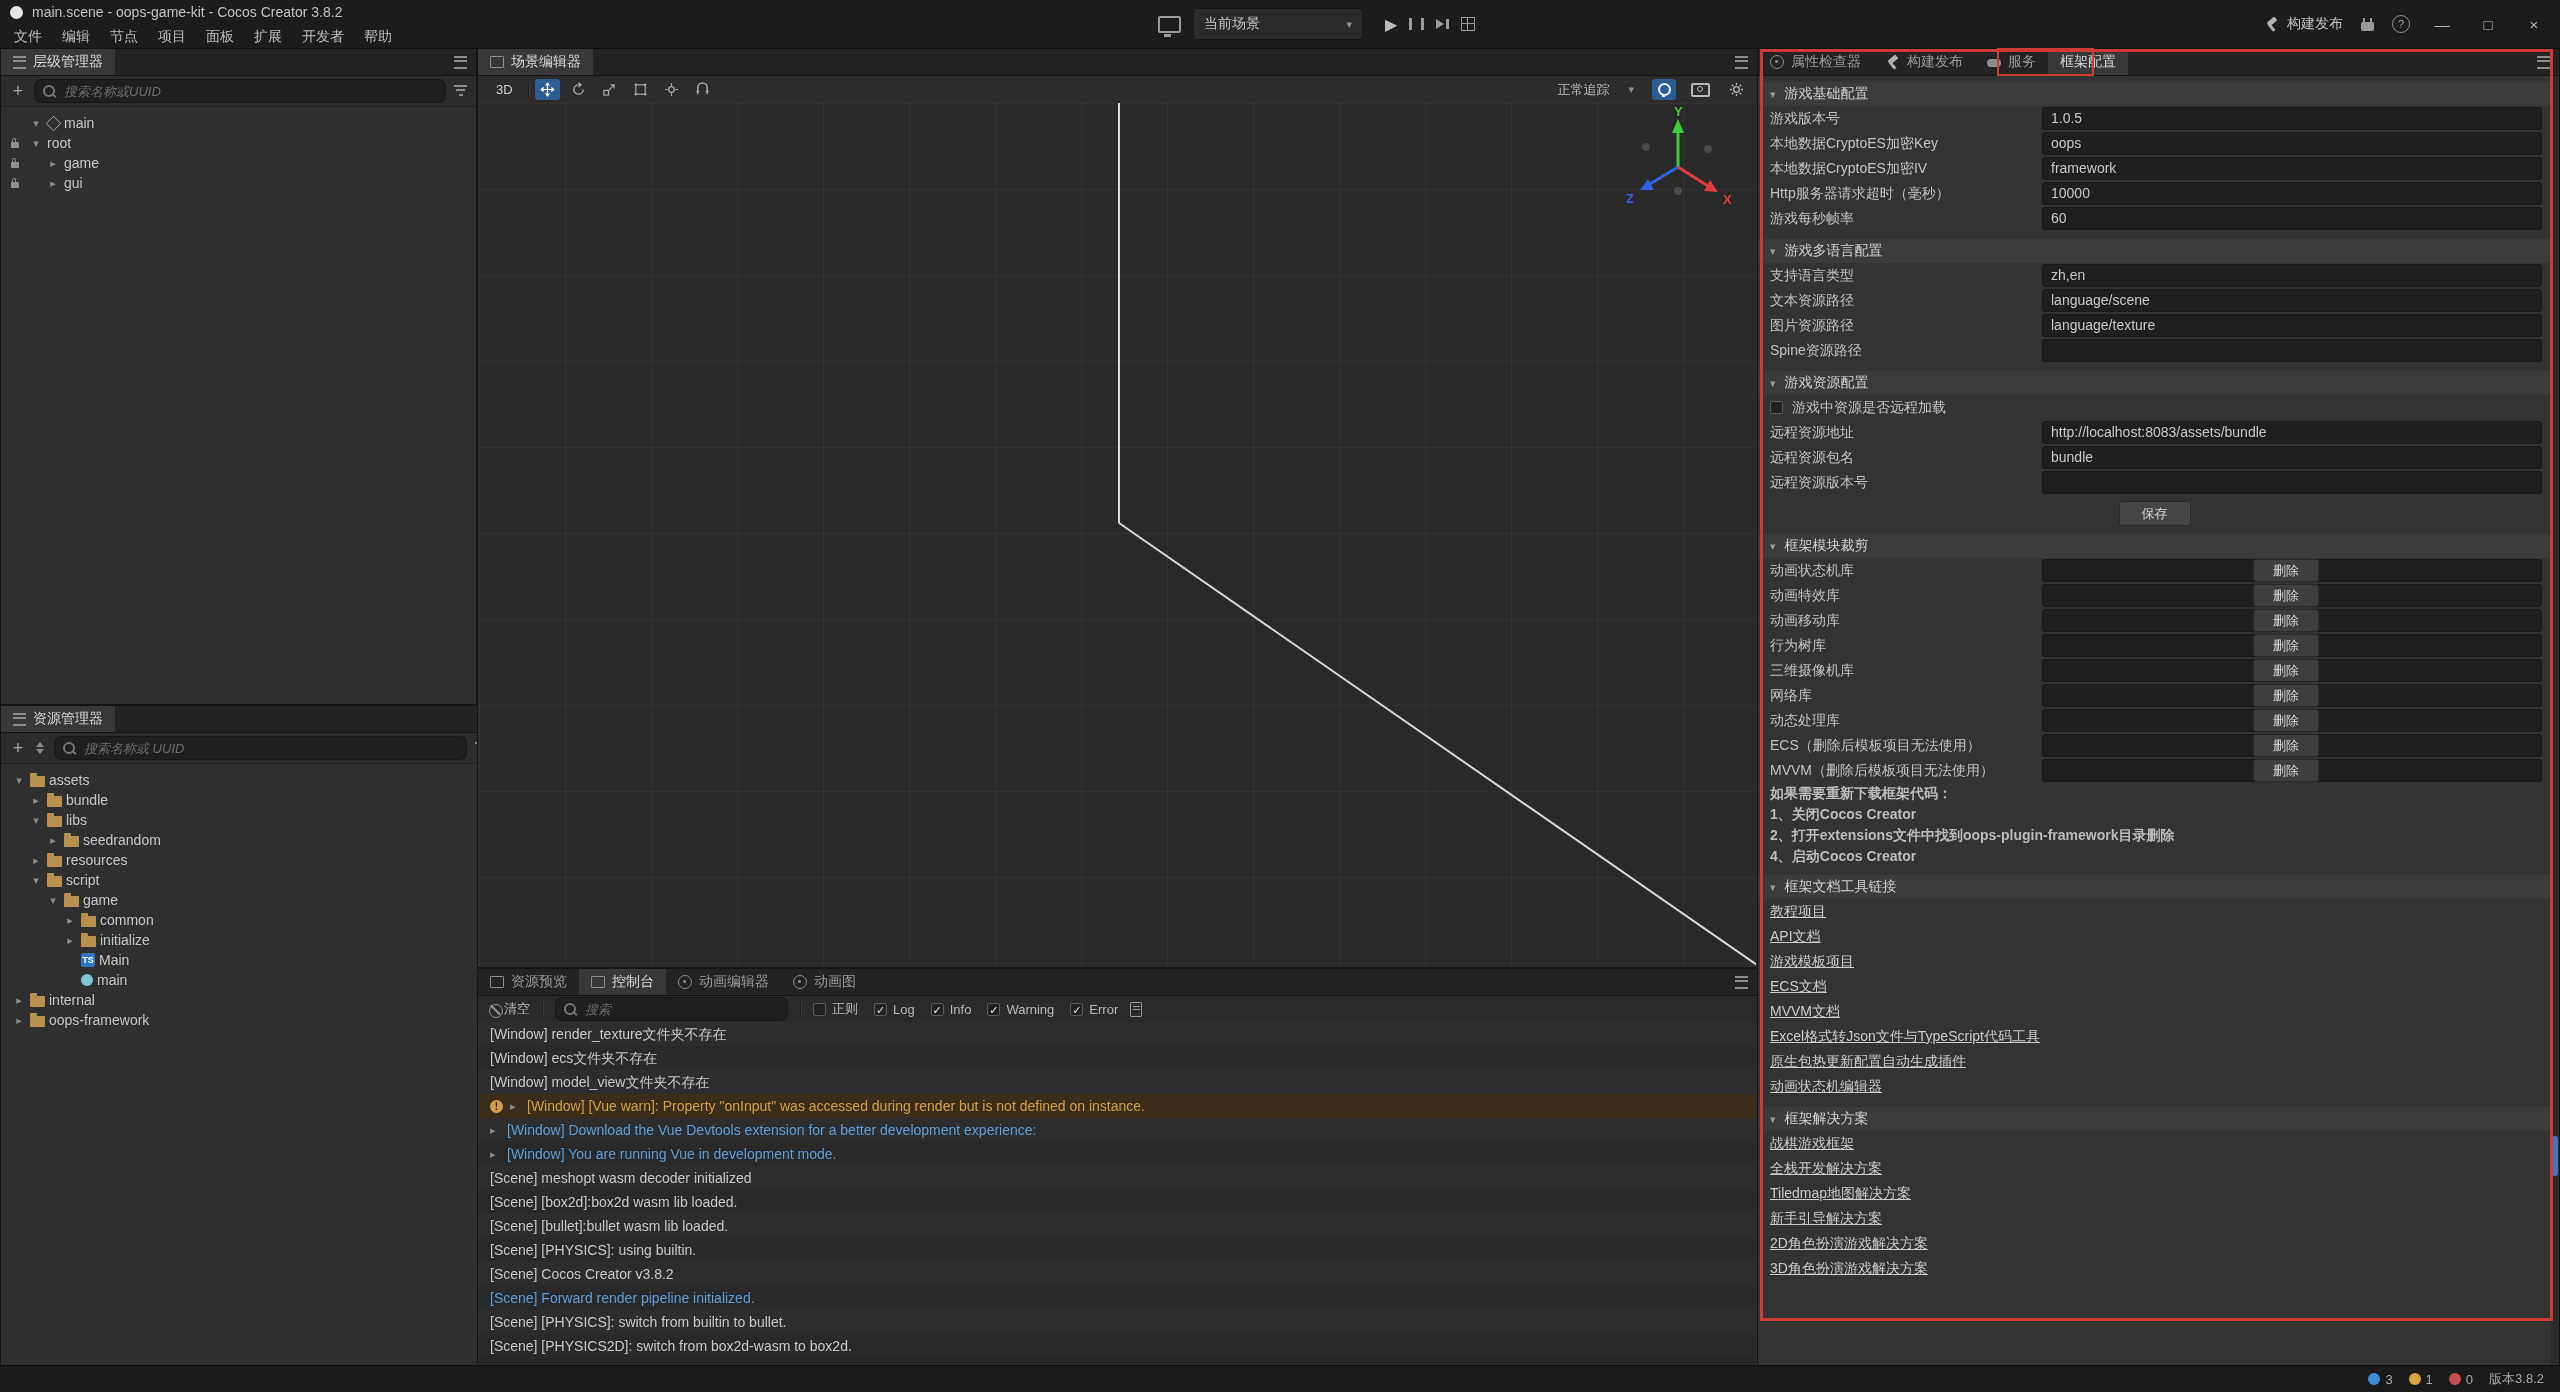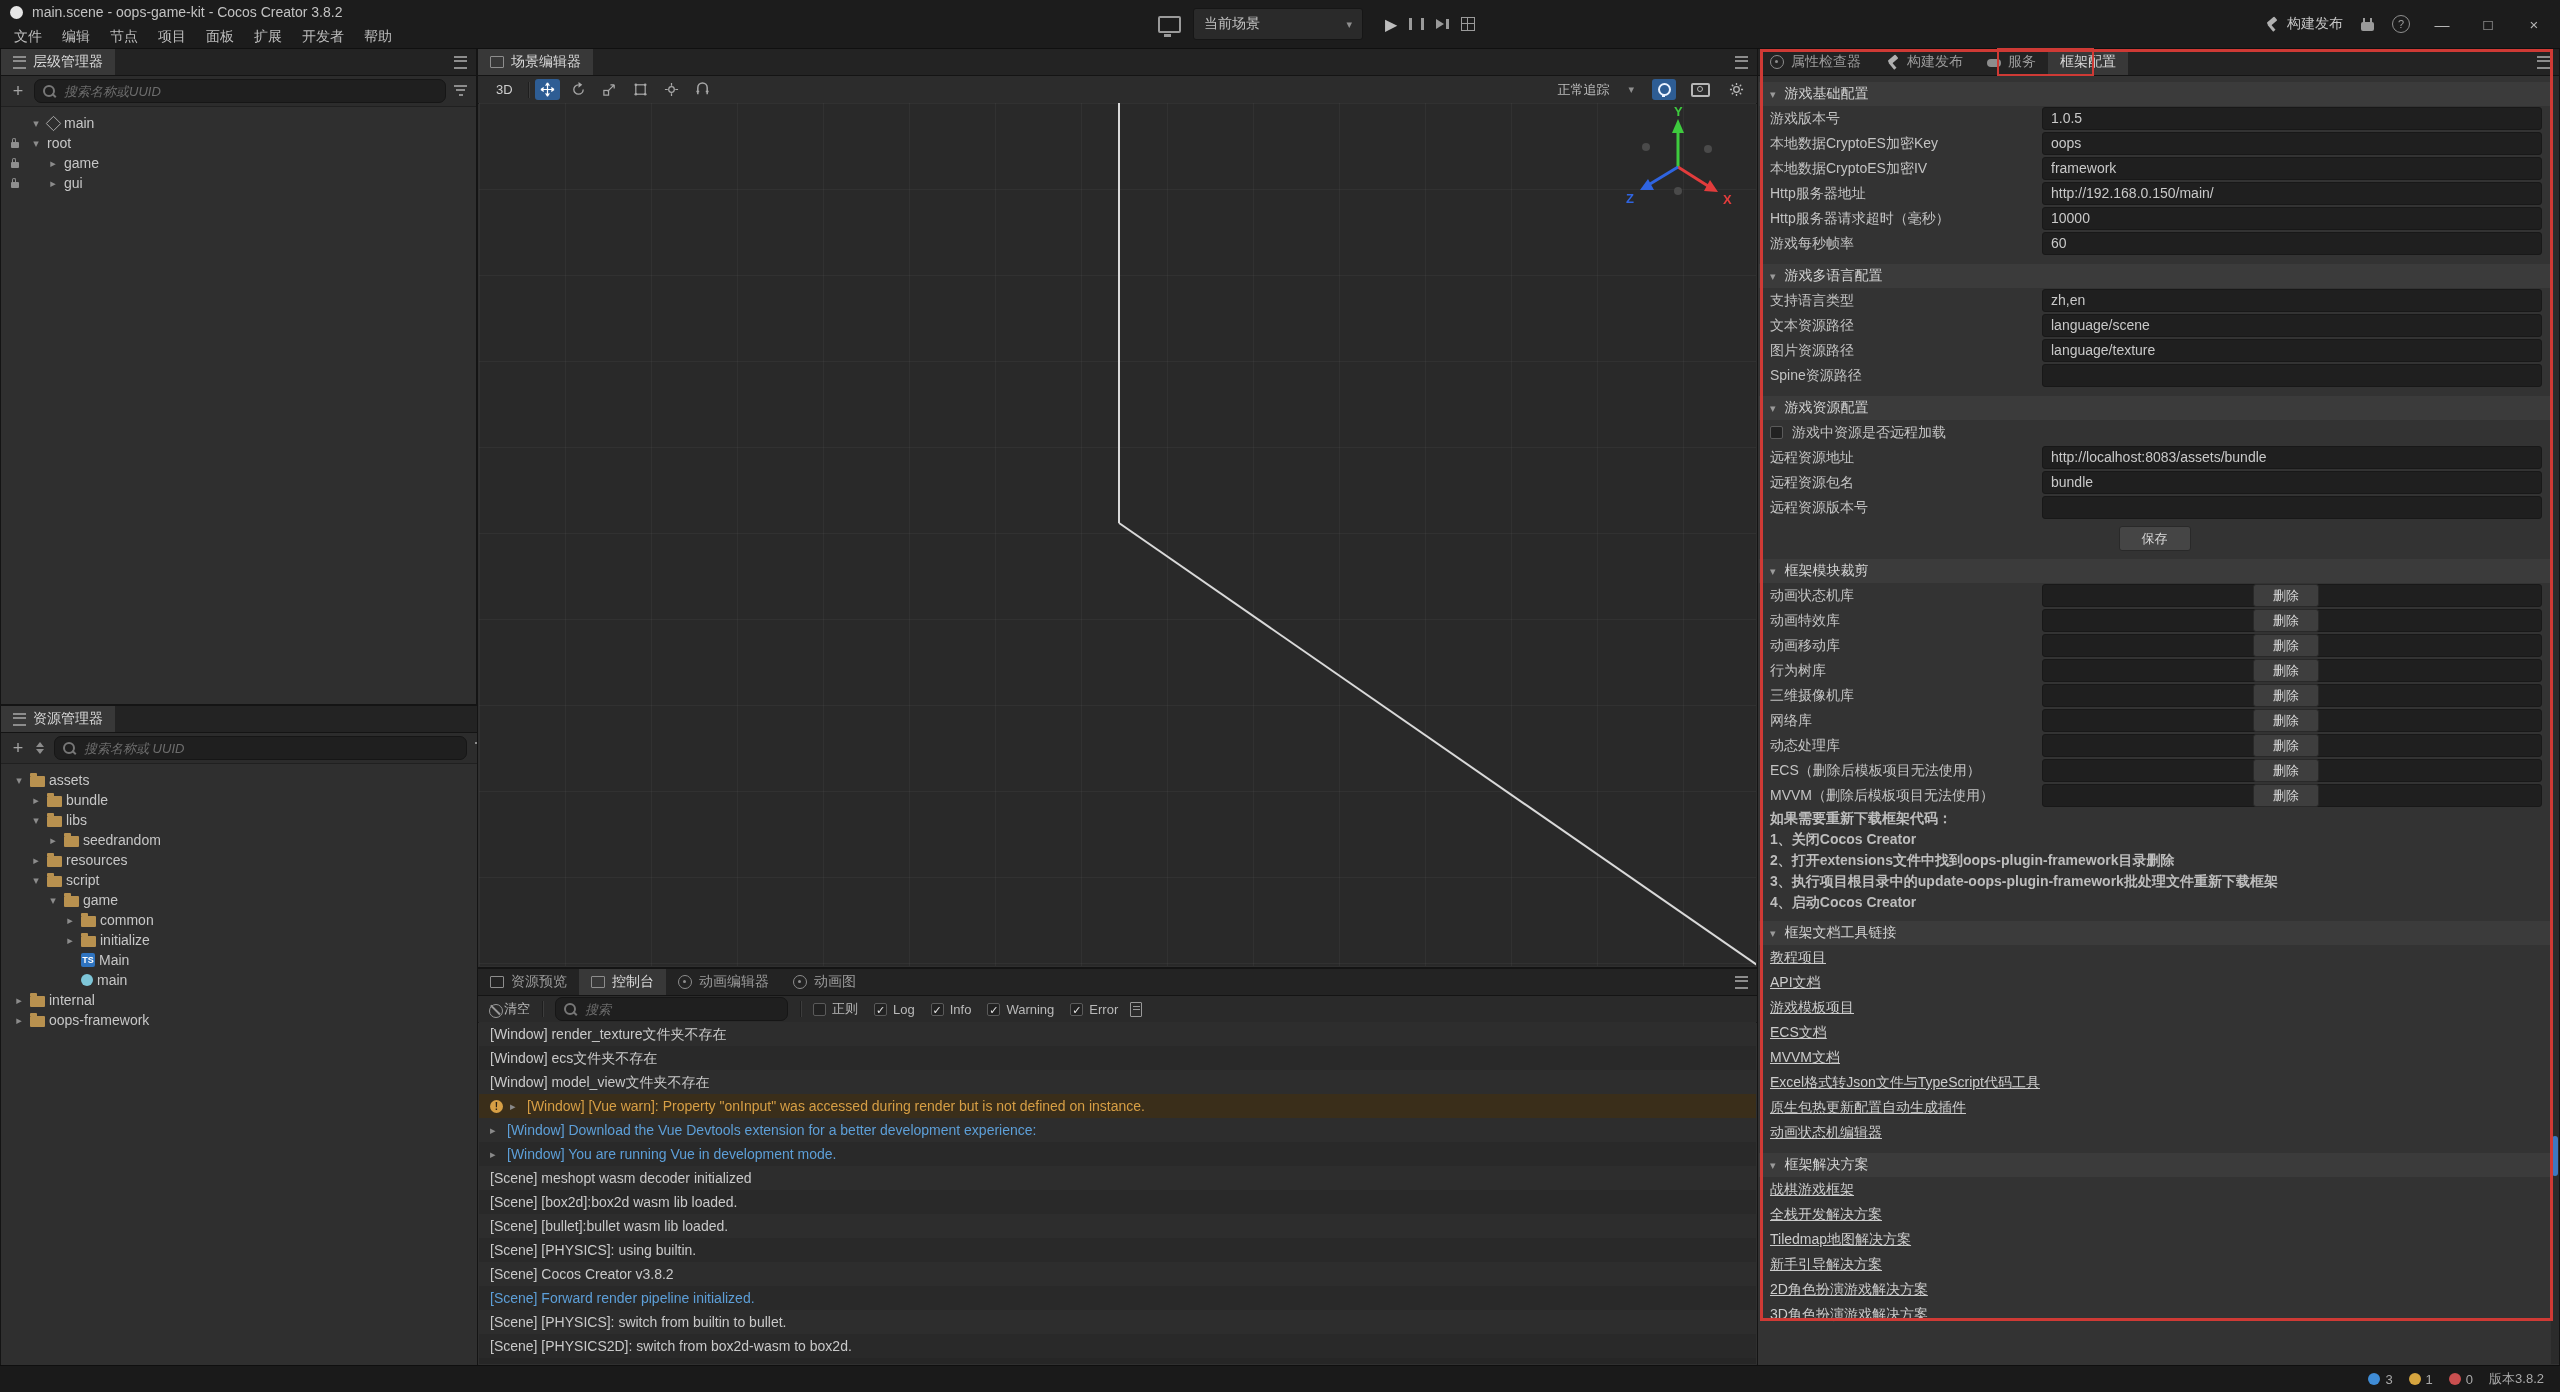--- a/index.html
+++ b/index.html
@@ -568,24 +568,20 @@
         </div>
         <div class="prop-row">
           <div class="prop-label">本地数据CryptoES加密Key</div>
           <div class="prop-input">oops</div>
         </div>
         <div class="prop-row">
           <div class="prop-label">本地数据CryptoES加密IV</div>
           <div class="prop-input">framework</div>
         </div>
         <div class="prop-row">
-          <div class="prop-label">Http服务器地址</div>
-          <div class="prop-input">http://192.168.0.150/main/</div>
-        </div>
-        <div class="prop-row">
           <div class="prop-label">Http服务器请求超时（毫秒）</div>
           <div class="prop-input">10000</div>
         </div>
         <div class="prop-row">
           <div class="prop-label">游戏每秒帧率</div>
           <div class="prop-input">60</div>
         </div>
         <div class="sec-header">
           <span class="sec-arrow">▾</span>
           <span>游戏多语言配置</span>
@@ -683,21 +679,20 @@
         </div>
         <div class="prop-row">
           <div class="prop-label">MVVM（删除后模板项目无法使用）</div>
           <div class="module-strip">
             <span class="btn del">删除</span>
           </div>
         </div>
         <div class="note">如果需要重新下载框架代码：</div>
         <div class="note">1、关闭Cocos Creator</div>
         <div class="note">2、打开extensions文件中找到oops-plugin-framework目录删除</div>
-        <div class="note">3、执行项目根目录中的update-oops-plugin-framework批处理文件重新下载框架</div>
         <div class="note">4、启动Cocos Creator</div>
         <div class="sec-header">
           <span class="sec-arrow">▾</span>
           <span>框架文档工具链接</span>
         </div>
         <div class="link-row">
           <a class="doclink">教程项目</a>
         </div>
         <div class="link-row">
           <a class="doclink">API文档</a>

